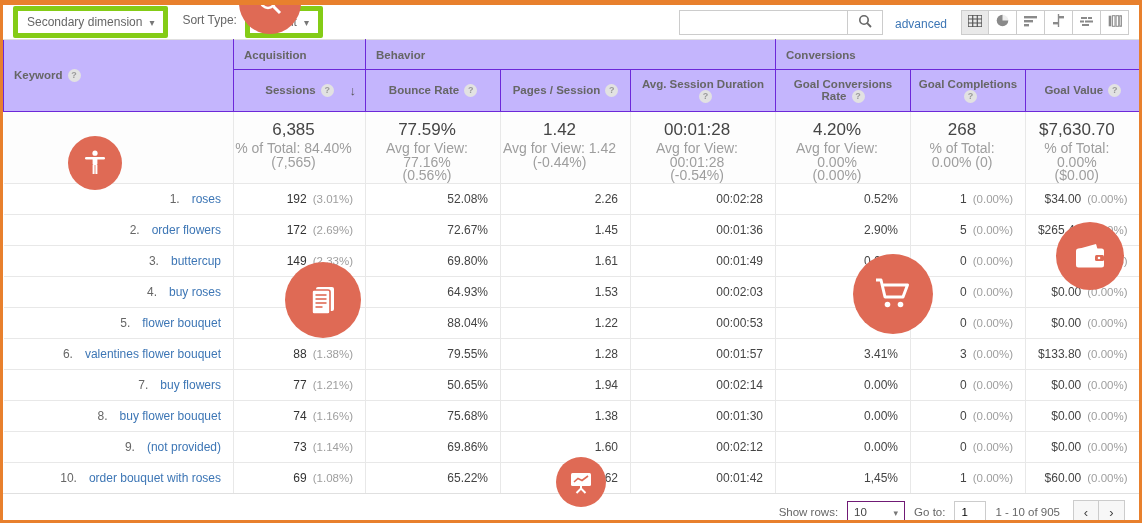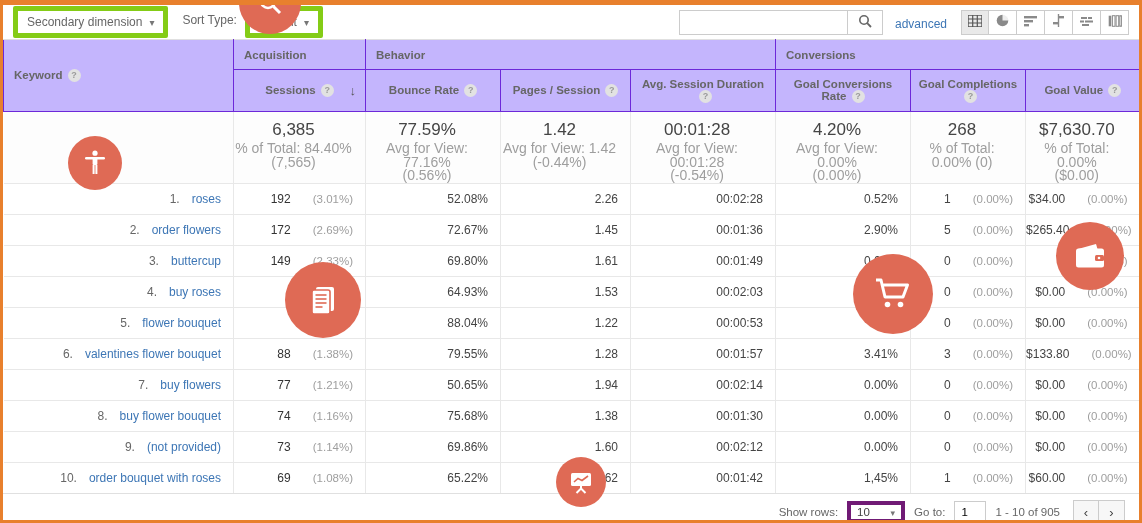--- a/index.html
+++ b/index.html
@@ -67,31 +67,31 @@
 
   tr.totals td { height: 66px; vertical-align: top; padding: 8px 12px 0 0; text-align: center; background: #fdfdfd; }
   .tot-main { display: block; font-size: 17px; color: #454545; margin-bottom: 2px; }
   .tot-sub  { display: block; font-size: 14px; color: #9e9e9e; line-height: 13.5px; }
 
   tr.data-row td { height: 31px; text-align: right; padding-right: 12px; font-size: 12px; color: #444; }
   td.kw-cell { text-align: left; padding: 0 0 0 12px; }
   .row-num { display: inline-block; width: 24px; color: #666; text-align: right; margin-right: 12px; }
   .kw-link { color: #3D76B5; text-decoration: none; cursor: pointer; }
   .sess-main { font-weight: normal; color: #333; }
-  .pct { color: #9e9e9e; margin-left: 22px; font-size: 11.5px; }
+  .pct { color: #9e9e9e; margin-left: 6px; font-size: 11.5px; }
 
   
   .footer {
     height: 37px; display: flex; align-items: center; justify-content: flex-end;
     padding-right: 14px; gap: 9px; font-size: 11.5px; color: #666;
     border-top: 1px solid #e0e0e0; background: #fff;
   }
   .rows-select {
     display: inline-flex; align-items: center; justify-content: space-between;
-    border: 4px solid #701a75; width: 58px; height: 22px; padding: 0 6px;
+    border: 1px solid #701a75; width: 58px; height: 22px; padding: 0 6px;
     background: #fff; cursor: pointer; color: #444;
   }
   .rows-select .caret::after { content: "▾"; color: #777; font-size: 9px; }
   .goto-input { width: 32px; height: 22px; border: 1px solid #ccc; text-align: left; padding: 0 6px; font-size: 11.5px; }
   .pager { display: flex; margin-left: 4px; }
   .page-btn {
     width: 26px; height: 24px; border: 1px solid #ccc; background: #f7f7f7;
     display: flex; align-items: center; justify-content: center; color: #444;
     font-size: 13px; cursor: pointer;
   }

